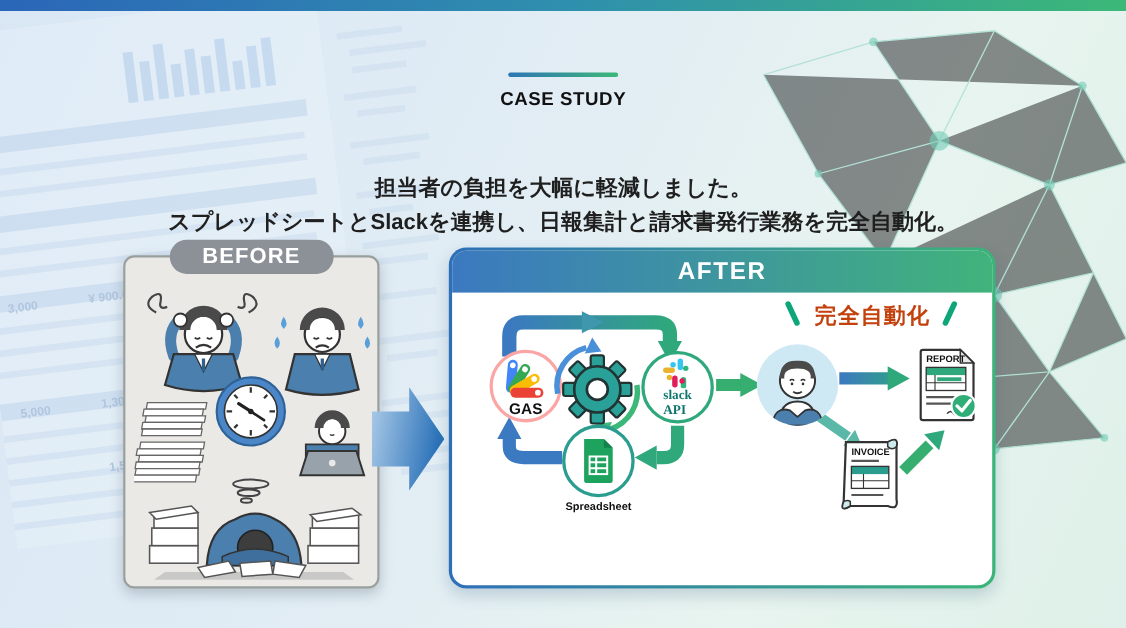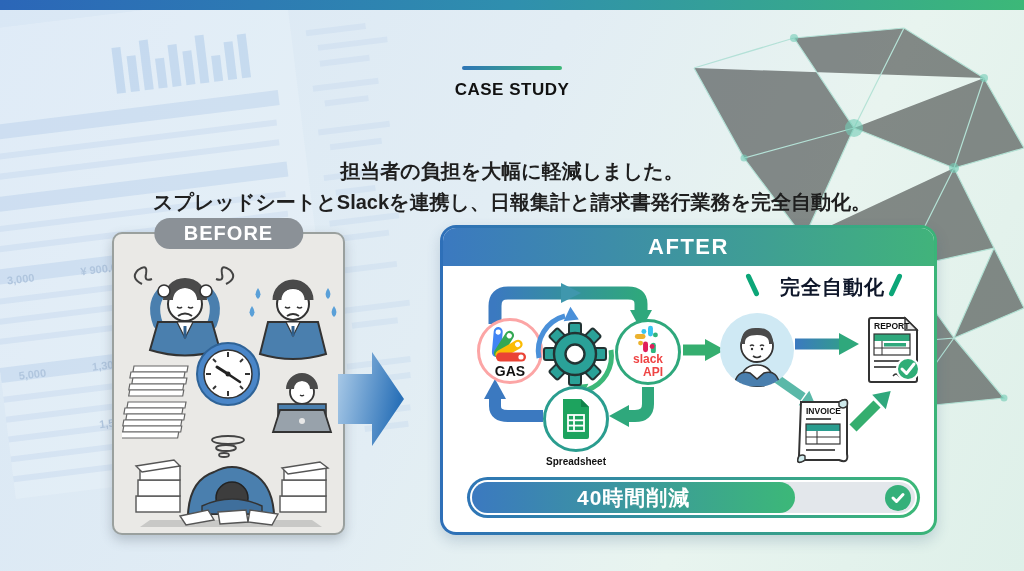--- a/index.html
+++ b/index.html
@@ -25,40 +25,40 @@
     box-shadow:0 5px 12px rgba(70,80,95,.28);padding-left:44px; }
   .before-pill{ position:absolute; left:50%; top:-16px; transform:translateX(-50%);
     background:#8b9197; color:#fff; font-size:20px; font-weight:800; letter-spacing:1px;
     padding:4px 30px; border-radius:999px; white-space:nowrap; }
   .before-item{ position:absolute; }
   
   .big-arrow{ position:absolute; left:338px; top:346px; }
   
   .after-wrap{ position:absolute; left:408px; top:225px; width:497px; height:310px;
     border-radius:16px; padding:3px; background:linear-gradient(90deg,#2e6fb8,#3ab478);
-    box-shadow:0 6px 14px rgba(40,80,120,.2);margin-left:32px; }
+    box-shadow:0 6px 14px rgba(40,80,120,.2); }
   .after-inner{ width:100%; height:100%; background:#fff; border-radius:13px; overflow:hidden; position:relative; }
   .after-head{ height:38px; background:linear-gradient(90deg,#3b79c0,#41b37b);
     display:flex; align-items:center; justify-content:center;
     color:#fff; font-size:22px; font-weight:800; letter-spacing:1.5px; }
   .after-body{ position:relative; height:269px; }
   .flow-overlay{ position:absolute; left:0; top:0; }
   .node-circle{ position:absolute; background:#fff; border-radius:50%;
     display:flex; flex-direction:column; align-items:center; justify-content:center; }
   .gas-circle{ left:34px; top:52px; width:66px; height:66px; border:3px solid #fca5a5; }
   .slack-circle{ left:172px; top:53px; width:66px; height:66px; border:3px solid #2fa87c; }
   .sheet-circle{ left:100px; top:120px; width:66px; height:66px; border:3px solid #2a9d8f; }
   .person-circle{ left:277px; top:47px; width:74px; height:74px; background:#cfe9f4; border:none; overflow:hidden;}
   .gear-box{ position:absolute; left:88px; top:40px; }
   .node-label{ font-size:14px; font-weight:800; color:#111; line-height:1; margin-top:1px; }
-  .slack-label{ font-size:12px; font-weight:800; color:#ef4444; line-height:1.05; text-align:right; }
+  .slack-label{ font-size:12px; font-weight:800; color:#0f766e; line-height:1.05; text-align:left;font-family:Liberation Serif, serif; }
   .sheet-caption{ position:absolute; left:63px; top:190px; width:140px; text-align:center;
     font-size:10px; font-weight:800; color:#111; }
-  .automation{ position:absolute; left:322px; top:8px; width:120px; text-align:right;
-    font-size:20px; font-weight:800; color:#0f172a; letter-spacing:1px; }
+  .automation{ position:absolute; left:322px; top:8px; width:120px; text-align:center;
+    font-size:20px; font-weight:800; color:#c2410c; letter-spacing:1px; }
   .emph{ position:absolute; width:5px; height:24px; background:#0ca678; border-radius:3px; }
   .emph-left{ left:307px; top:7px; transform:rotate(-25deg); }
   .emph-right{ left:450px; top:7px; transform:rotate(25deg); }
   .doc{ position:absolute; }
   .report-doc{ left:424px; top:50px; }
   .invoice-doc{ left:348px; top:128px; }
   
   .progress-wrap{ position:absolute; left:24px; top:211px; width:453px; height:41px;
     border-radius:22px; padding:3px; background:linear-gradient(90deg,#2e75b6,#3cb878); }
   .progress-white{ width:100%; height:100%; background:#fff; border-radius:19px; padding:2px; }
@@ -437,32 +437,18 @@
           <path d="M14 66 Q4 72 8 62 Q12 60 14 62 Z" fill="#cfeaec" stroke="#333" stroke-width="1.4"></path>
           <text x="15" y="20" font-size="8.5" font-weight="800" fill="#111">INVOICE</text>
           <line x1="15" y1="25" x2="40" y2="25" stroke="#555" stroke-width="2"></line>
           <rect x="15" y="30" width="34" height="7" fill="#2a9d8f"></rect>
           <rect x="15" y="30" width="34" height="20" fill="none" stroke="#333" stroke-width="1.2"></rect>
           <line x1="26" y1="37" x2="26" y2="50" stroke="#333" stroke-width="1"></line>
           <line x1="15" y1="43" x2="49" y2="43" stroke="#333" stroke-width="1"></line>
           <line x1="15" y1="56" x2="44" y2="56" stroke="#555" stroke-width="2"></line>
         </svg>
 
-        <div class="progress-wrap">
-          <div class="progress-white">
-            <div class="progress-track">
-              <div class="progress-fill">
-                <span>40時間削減</span>
-              </div>
-              <div class="progress-check">
-                <svg width="16" height="16" viewBox="0 0 16 16">
-                  <path d="M3 8 L6.5 11.5 L13 4.5" stroke="#fff" stroke-width="3" fill="none" stroke-linecap="round" stroke-linejoin="round"></path>
-                </svg>
-              </div>
-            </div>
-          </div>
-        </div>
 
       </div>
     </div>
   </div>
 
 </div>
 
 </body></html>

